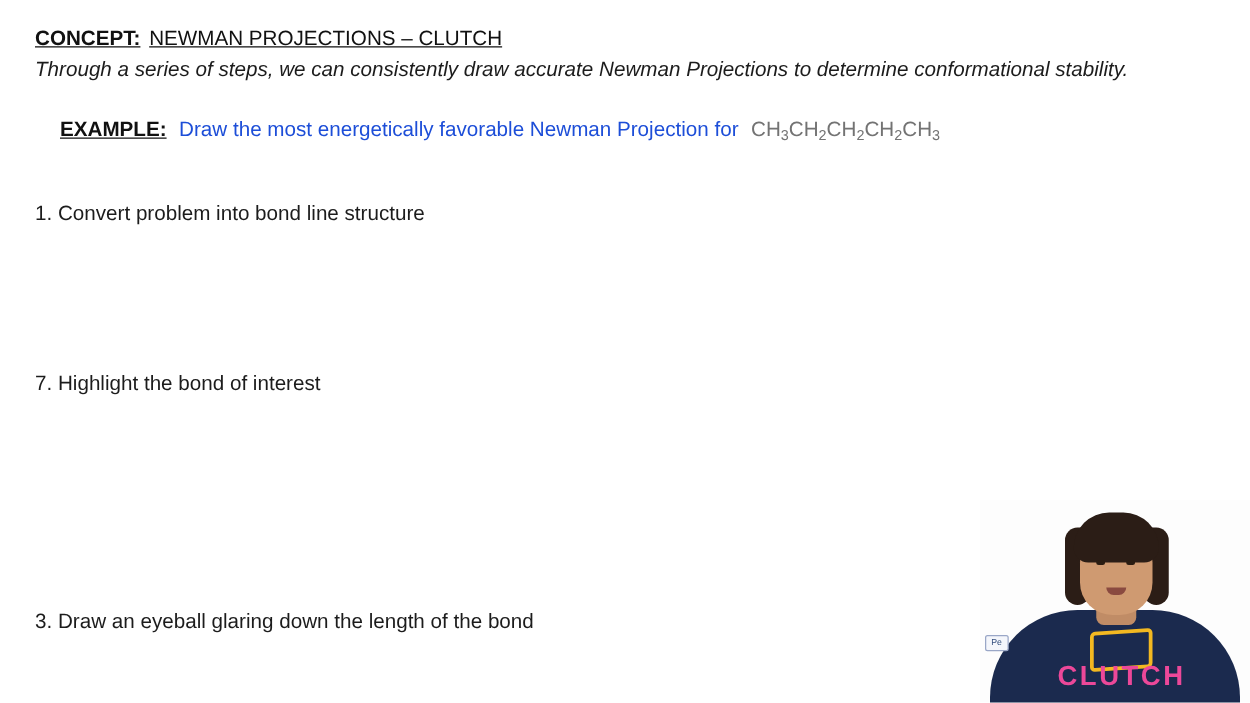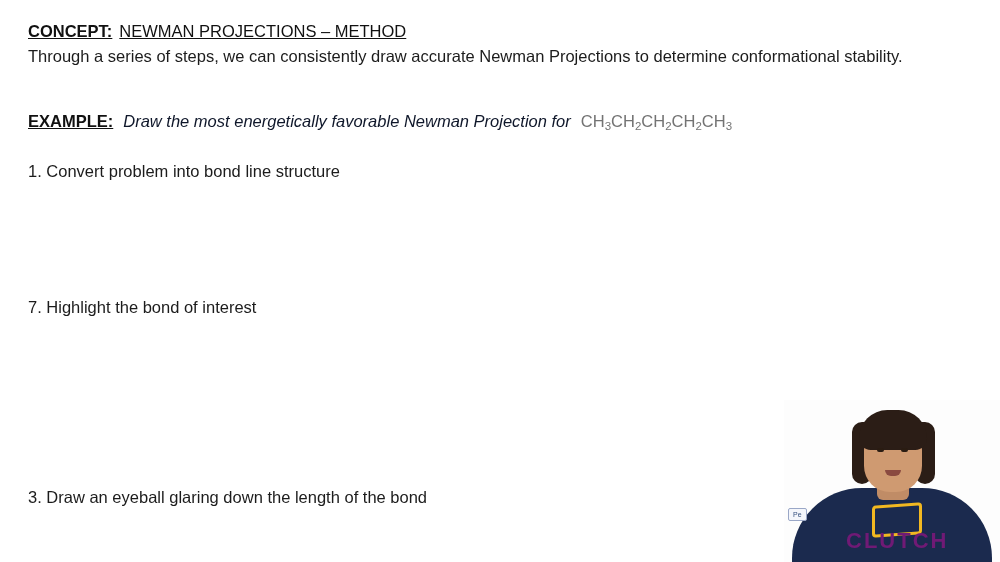--- a/index.html
+++ b/index.html
@@ -43,40 +43,41 @@
   }
   .concept-title {
     font-size: 16.5px;
     text-decoration: underline;
     color: #111111;
   }
 
   .intro {
     font-size: 16.5px;
     color: #1c1c1c;
-    margin-bottom: 46px;
+    margin-bottom: 29px;
+    font-style: italic;
   }
 
   .example-row {
     display: flex;
     align-items: baseline;
     gap: 10px;
     margin-bottom: 7px;
     flex-wrap: wrap;
   }
   .example-label {
     font-weight: bold;
     font-size: 16.5px;
     text-decoration: underline;
     color: #111111;
+    margin-left: 20px;
   }
   .example-text {
     font-size: 16.5px;
-    color: #0f172a;
-    font-style: italic;
+    color: #1d4ed8;
   }
   .formula {
     font-size: 16.5px;
     color: #737373;
   }
   .formula sub {
     font-size: 11.5px;
     vertical-align: baseline;
     position: relative;
     top: 3px;
@@ -183,21 +184,21 @@
     height: 6px;
     background: #8a4a40;
     border-radius: 0 0 8px 8px;
   }
   .shirt-logo {
     position: absolute;
     left: 62px;
     top: 128px;
     width: 96px;
     height: 34px;
-    color: #701a75;
+    color: #ec4899;
     font-weight: bold;
     font-size: 22px;
     letter-spacing: 2px;
     text-align: center;
     font-family: "Liberation Sans", sans-serif;
   }
   .shirt-mark {
     position: absolute;
     left: 88px;
     top: 104px;
@@ -222,21 +223,21 @@
 </style>
 </head>
 <body>
 
 <div class="slide">
 
   <div class="content">
 
     <div class="concept-row">
       <span class="concept-label">CONCEPT:</span>
-      <span class="concept-title">NEWMAN PROJECTIONS – METHOD</span>
+      <span class="concept-title">NEWMAN PROJECTIONS – CLUTCH</span>
     </div>
 
     <div class="intro">Through a series of steps, we can consistently draw accurate Newman Projections to determine conformational stability.</div>
 
     <div class="example-row">
       <span class="example-label">EXAMPLE:</span>
       <span class="example-text">Draw the most energetically favorable Newman Projection for</span>
       <span class="formula"><span>CH<sub>3</sub></span><span>CH<sub>2</sub></span><span>CH<sub>2</sub></span><span>CH<sub>2</sub></span><span>CH<sub>3</sub></span></span>
     </div>
 

